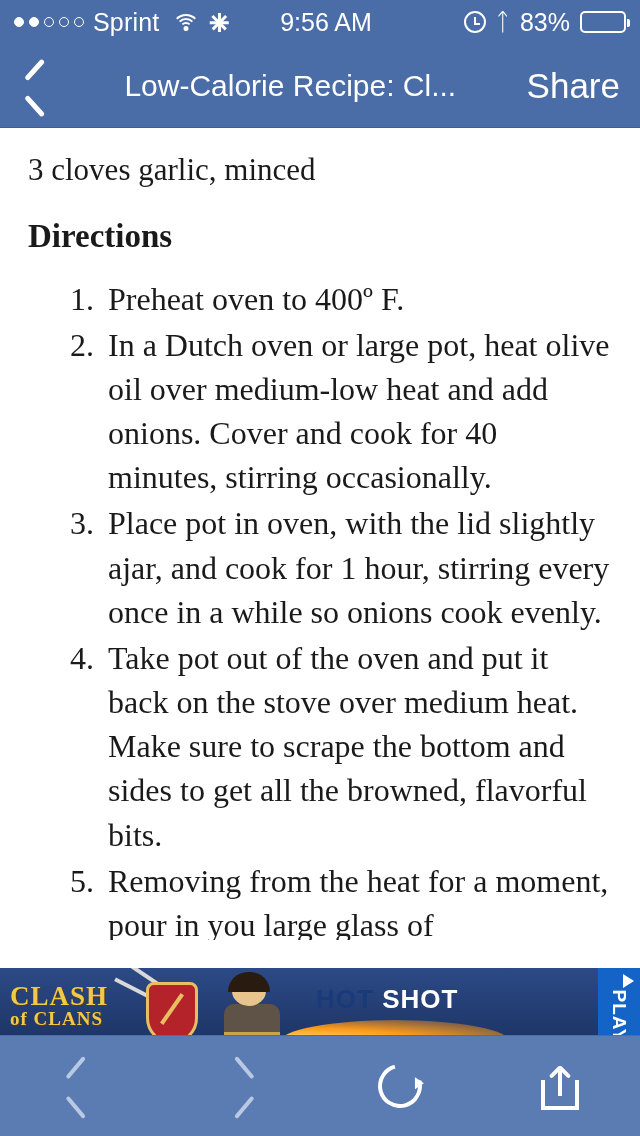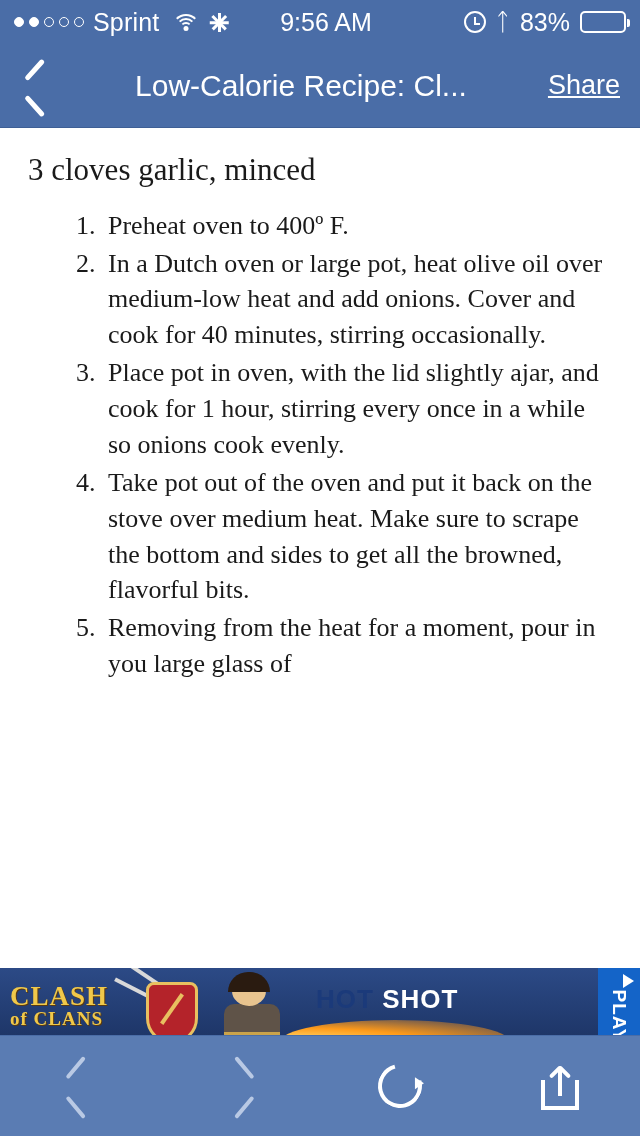--- a/index.html
+++ b/index.html
@@ -201,23 +201,22 @@
     flex: 1 1 auto;
     text-align: center;
     font-size: 30px;
     font-weight: normal;
     white-space: nowrap;
     overflow: hidden;
     padding: 0 6px;
   }
   .nav-share {
     flex: 0 0 auto;
-    font-size: 27px;
+    font-size: 35px;
     cursor: pointer;
-    text-decoration: underline;
   }
 
   
   .content {
     position: absolute;
     top: 128px;
     left: 0;
     right: 0;
     bottom: 196px;
     background: #ffffff;
@@ -234,21 +233,21 @@
     margin: 0 0 18px 0;
   }
   .section-heading {
     font-size: 33px;
     font-weight: bold;
     margin: 28px 0 22px 0;
   }
   ol.directions {
     margin: 0;
     padding-left: 74px;
-    font-size: 26px;
+    font-size: 32px;
     line-height: 1.38;
   }
   ol.directions li {
     margin-bottom: 2px;
     padding-left: 6px;
   }
 
   
   .ad-banner {
     position: absolute;
@@ -520,20 +519,21 @@
   </div>
 
   <div class="nav-bar">
     <div class="back-chevron"></div>
     <div class="nav-title">Low-Calorie Recipe: Cl...</div>
     <div class="nav-share">Share</div>
   </div>
 
   <div class="content">
     <p class="ingredient-line">3 cloves garlic, minced</p>
+    <h2 class="section-heading">Directions</h2>
     <ol class="directions">
       <li>Preheat oven to 400º F.</li>
       <li>In a Dutch oven or large pot, heat olive oil over medium-low heat and add onions. Cover and cook for 40 minutes, stirring occasionally.</li>
       <li>Place pot in oven, with the lid slightly ajar, and cook for 1 hour, stirring every once in a while so onions cook evenly.</li>
       <li>Take pot out of the oven and put it back on the stove over medium heat. Make sure to scrape the bottom and sides to get all the browned, flavorful bits.</li>
       <li>Removing from the heat for a moment, pour in you large glass of</li>
     </ol>
   </div>
 
   <div class="ad-banner">

